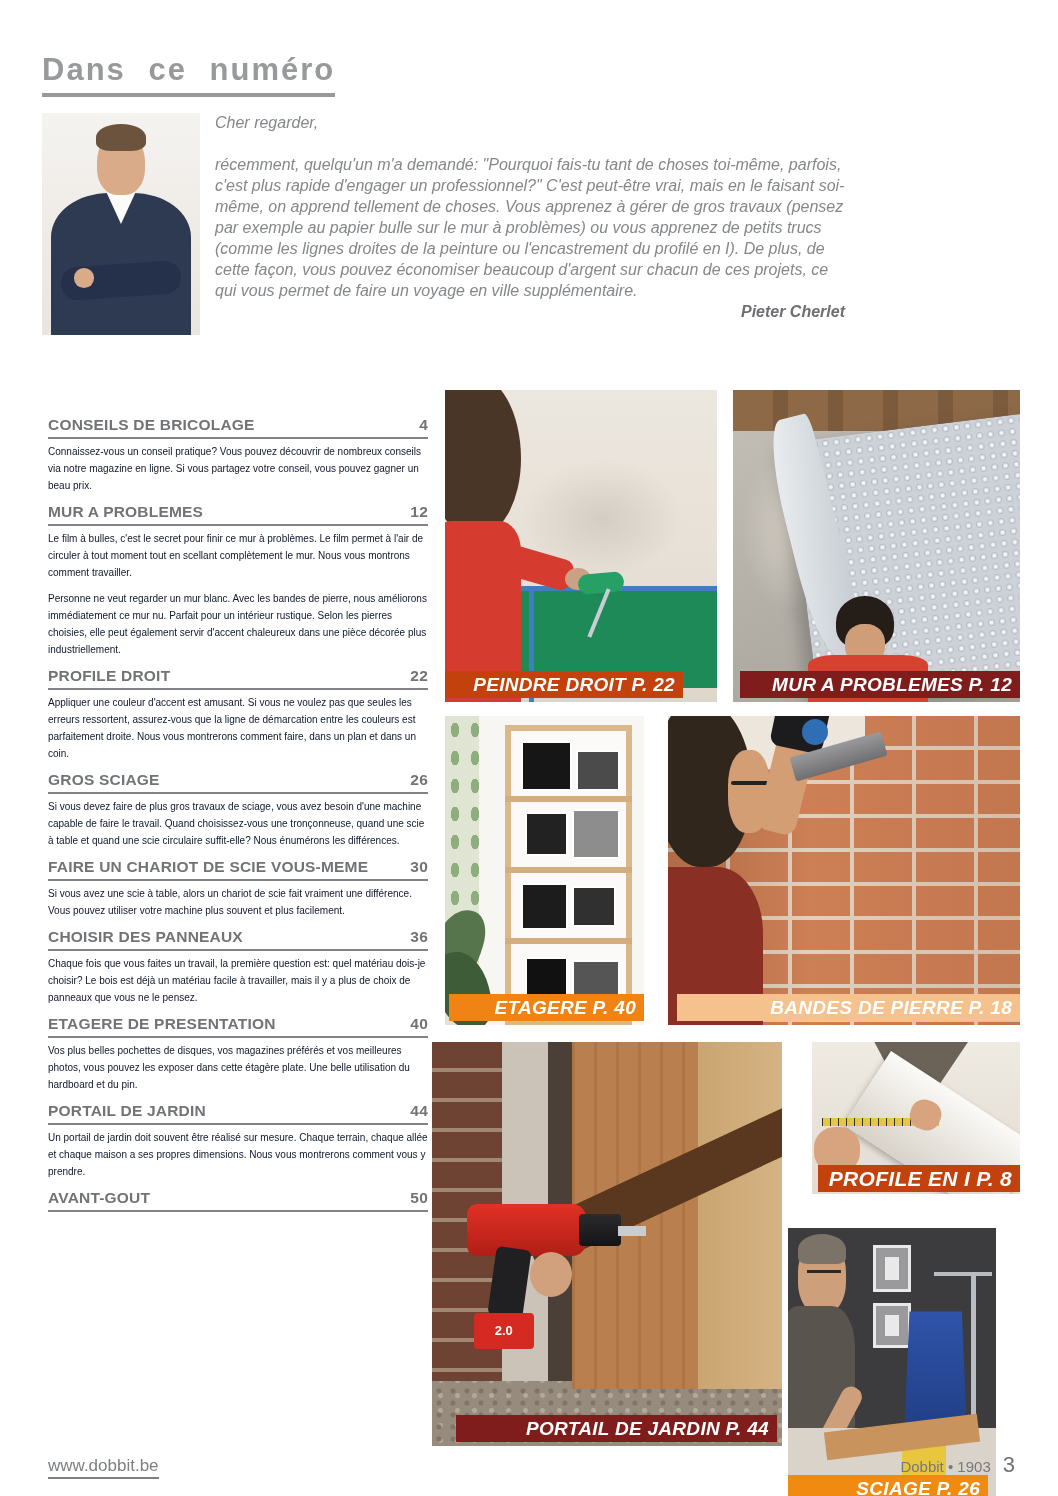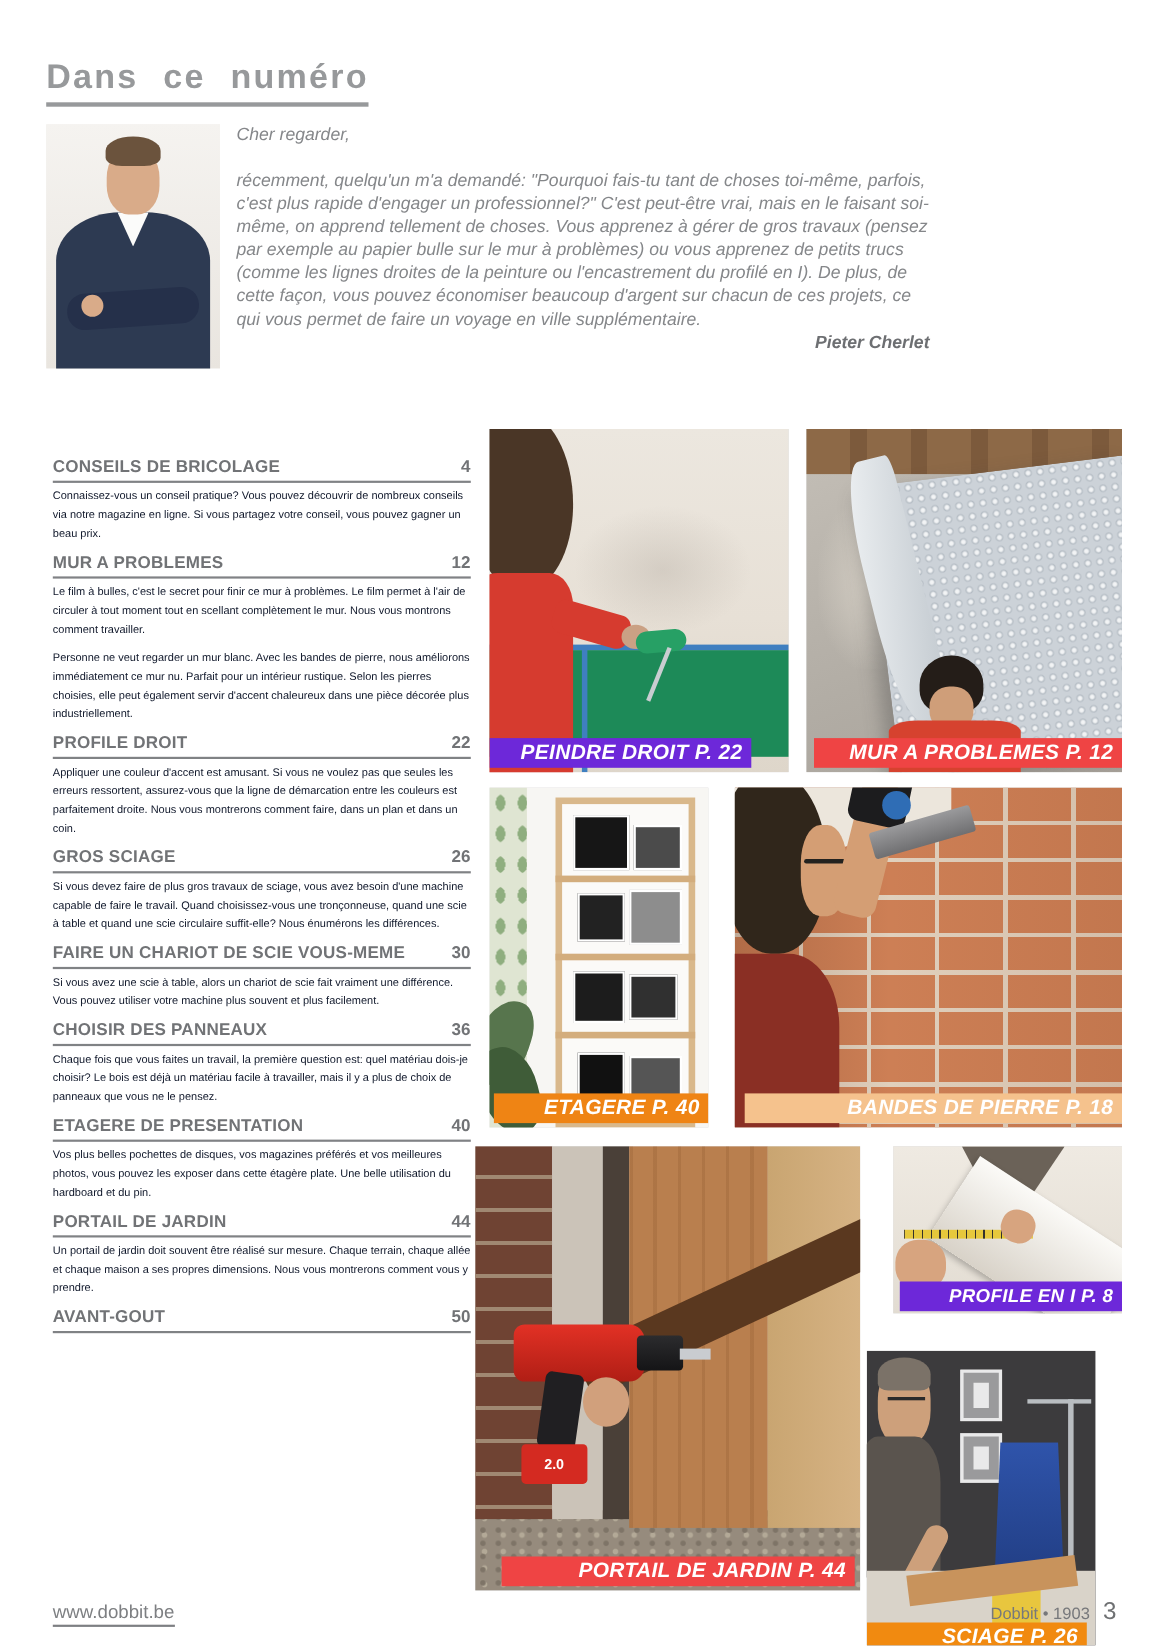--- a/index.html
+++ b/index.html
@@ -24,22 +24,22 @@
   .toc-entry{margin-bottom:9px;}
   .toc-head{display:flex;justify-content:space-between;align-items:flex-end;
     border-bottom:2.5px solid #808285;padding-bottom:3px;
     color:#717376;font-weight:bold;font-size:15.5px;letter-spacing:.2px;}
   .toc-desc{margin:4px 0 0 0;color:#0f172a;font-size:10px;line-height:17px;}
 
   .ph{position:absolute;margin:0;overflow:hidden;background:#ddd;}
   .banner{position:absolute;bottom:4px;height:27px;line-height:27px;z-index:9;
     font-size:19px;font-weight:bold;font-style:italic;color:#fff;text-align:right;
     padding-right:8px;letter-spacing:.3px;white-space:nowrap;}
-  .bn-yg{background:#6d28d9;}
-  .bn-or{background:#ef4444;}
+  .bn-yg{background:#c2410c;}
+  .bn-or{background:#7f1d1d;}
   .bn-bo{background:#ef8414;}
   .bn-pe{background:#f5c28d;}
   .bn-so{background:#f18a10;}
 
   .footer-site{position:absolute;left:48px;top:1456px;font-size:17px;color:#7d7f82;
     border-bottom:2px solid #7d7f82;padding-bottom:1px;text-decoration:none;}
   .footer-right{position:absolute;right:43px;top:1452px;display:flex;align-items:baseline;gap:12px;}
   .footer-issue{font-size:15px;color:#77787b;}
   .footer-pagenum{font-size:22px;color:#6f7173;}
 </style>
@@ -227,21 +227,21 @@
     <figcaption class="banner bn-or" style="left:24px;right:5px;">PORTAIL DE JARDIN P. 44</figcaption>
   </figure>
 
   <figure class="ph" style="left:812px;top:1042px;width:208px;height:152px;">
     <div class="a" style="inset:0;background:linear-gradient(180deg,#efeae2,#e2dcd2);"></div>
     <div class="a" style="left:30%;top:0;width:45%;height:32%;background:#6b6258;clip-path:polygon(0 0,100% 0,65% 100%,15% 55%);"></div>
     <div class="a" style="left:38%;top:6%;width:85%;height:58%;background:linear-gradient(180deg,#fbfaf7,#d8d2c8);transform:rotate(33deg);transform-origin:left top;box-shadow:0 3px 6px rgba(0,0,0,.25);"></div>
     <div class="a" style="left:5%;top:50%;width:56%;height:8px;background-color:#e6c83c;background-image:repeating-linear-gradient(90deg,#33312c 0 1px,transparent 1px 8px);"></div>
     <div class="a" style="left:1%;top:56%;width:22%;height:30%;background:#d7a47f;border-radius:45%;"></div>
     <div class="a" style="left:47%;top:38%;width:15%;height:20%;background:#d7a47f;border-radius:45%;transform:rotate(20deg);"></div>
-    <figcaption class="banner bn-yg" style="left:6px;right:0;bottom:2px;font-size:17px;">PROFILE EN I P. 8</figcaption>
+    <figcaption class="banner bn-yg" style="left:6px;right:0;bottom:2px;font-size:21px;">PROFILE EN I P. 8</figcaption>
   </figure>
 
   <figure class="ph" style="left:788px;top:1212px;width:208px;height:278px;margin-top:16px;">
     <div class="a" style="inset:0;background:#3c3b3d;"></div>
     <div class="a" style="left:41%;top:6%;width:18%;height:17%;background:#e9e9ea;box-shadow:inset 0 0 0 3px #e9e9ea,inset 0 0 0 12px #9a9a9c;"></div>
     <div class="a" style="left:41%;top:27%;width:18%;height:16%;background:#e9e9ea;box-shadow:inset 0 0 0 3px #e9e9ea,inset 0 0 0 12px #9a9a9c;"></div>
     <div class="a" style="left:88%;top:16%;width:5px;height:58%;background:#b9bdc1;"></div>
     <div class="a" style="left:70%;top:16%;width:28%;height:4px;background:#b9bdc1;"></div>
     <div class="a" style="left:56%;top:30%;width:30%;height:42%;background:linear-gradient(180deg,#2f54ab,#223f86);clip-path:polygon(8% 0,92% 0,100% 100%,0 100%);"></div>
     <div class="a" style="left:5%;top:4%;width:23%;height:27%;background:#cda07b;border-radius:45% 45% 42% 42%;"></div>

